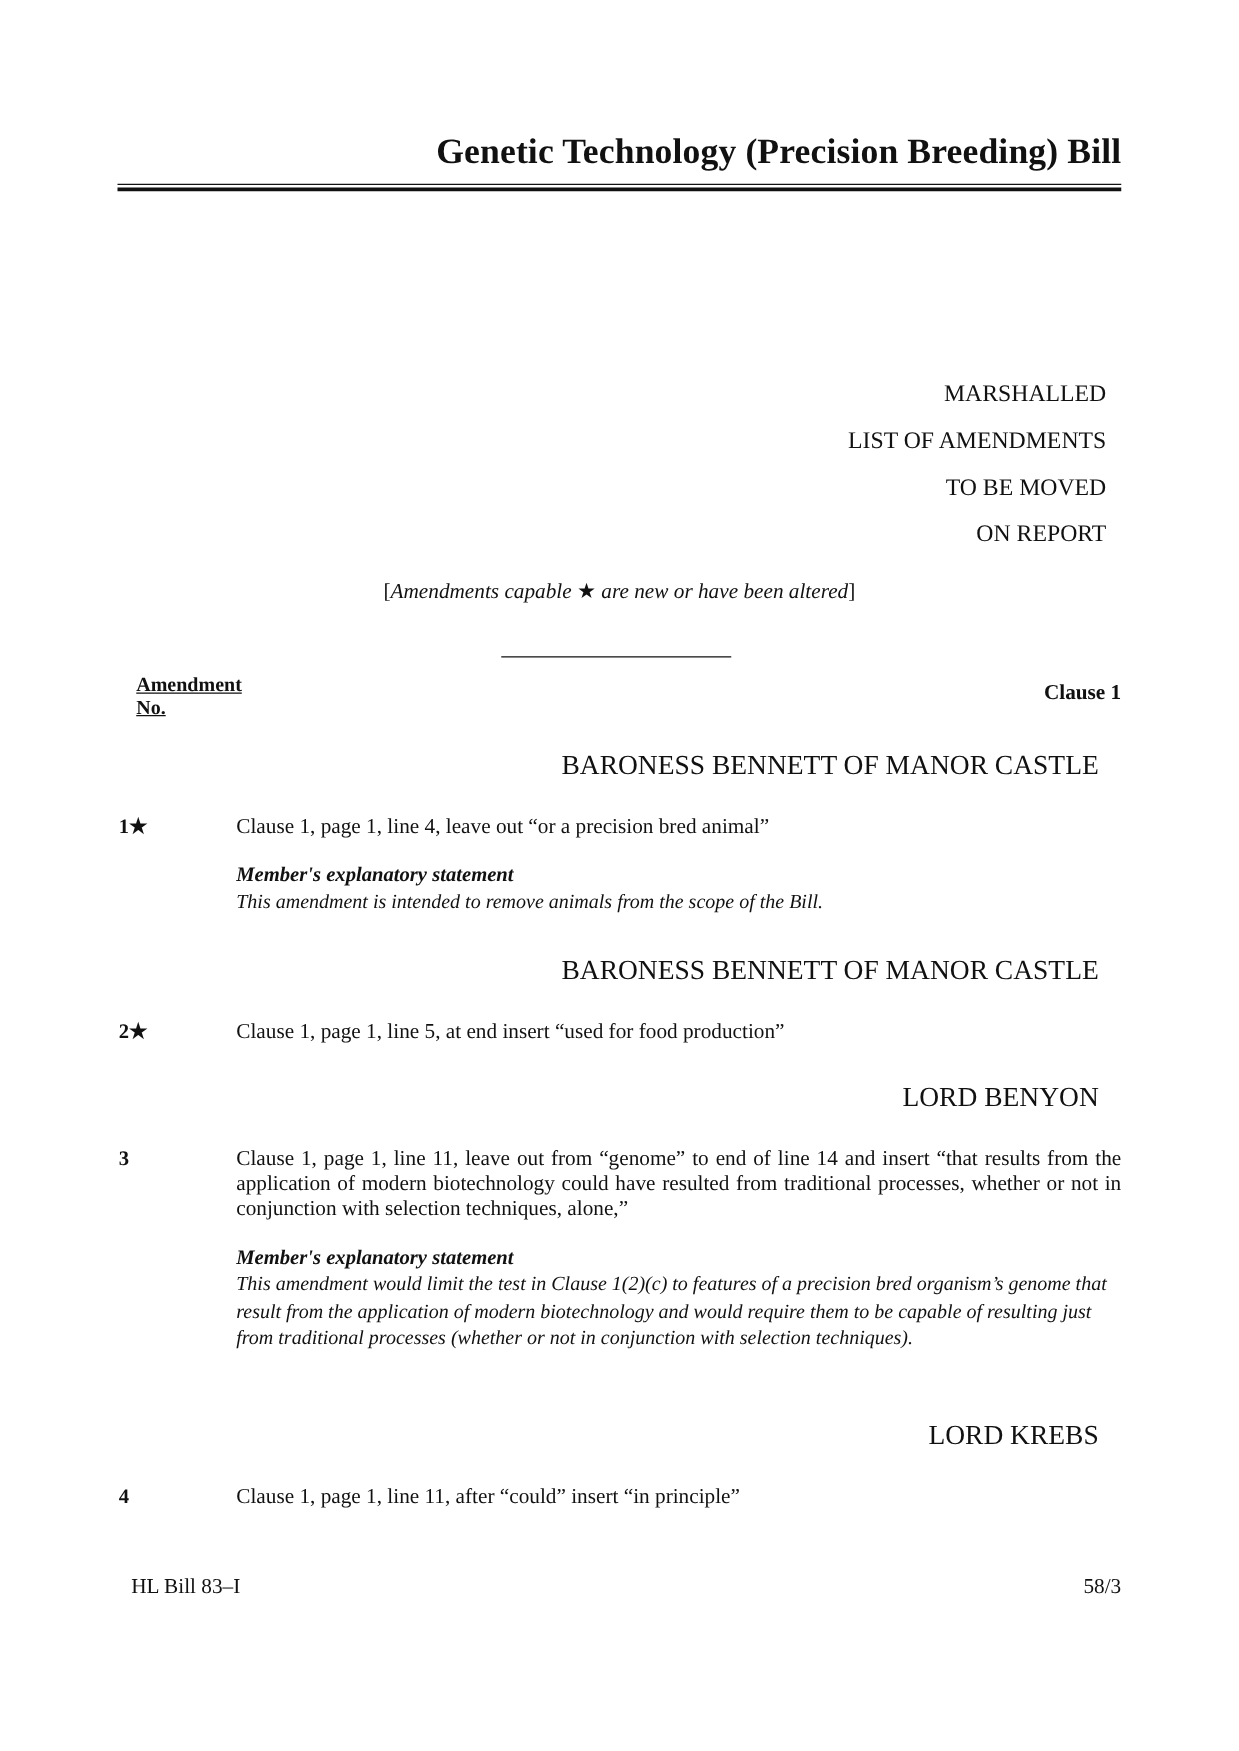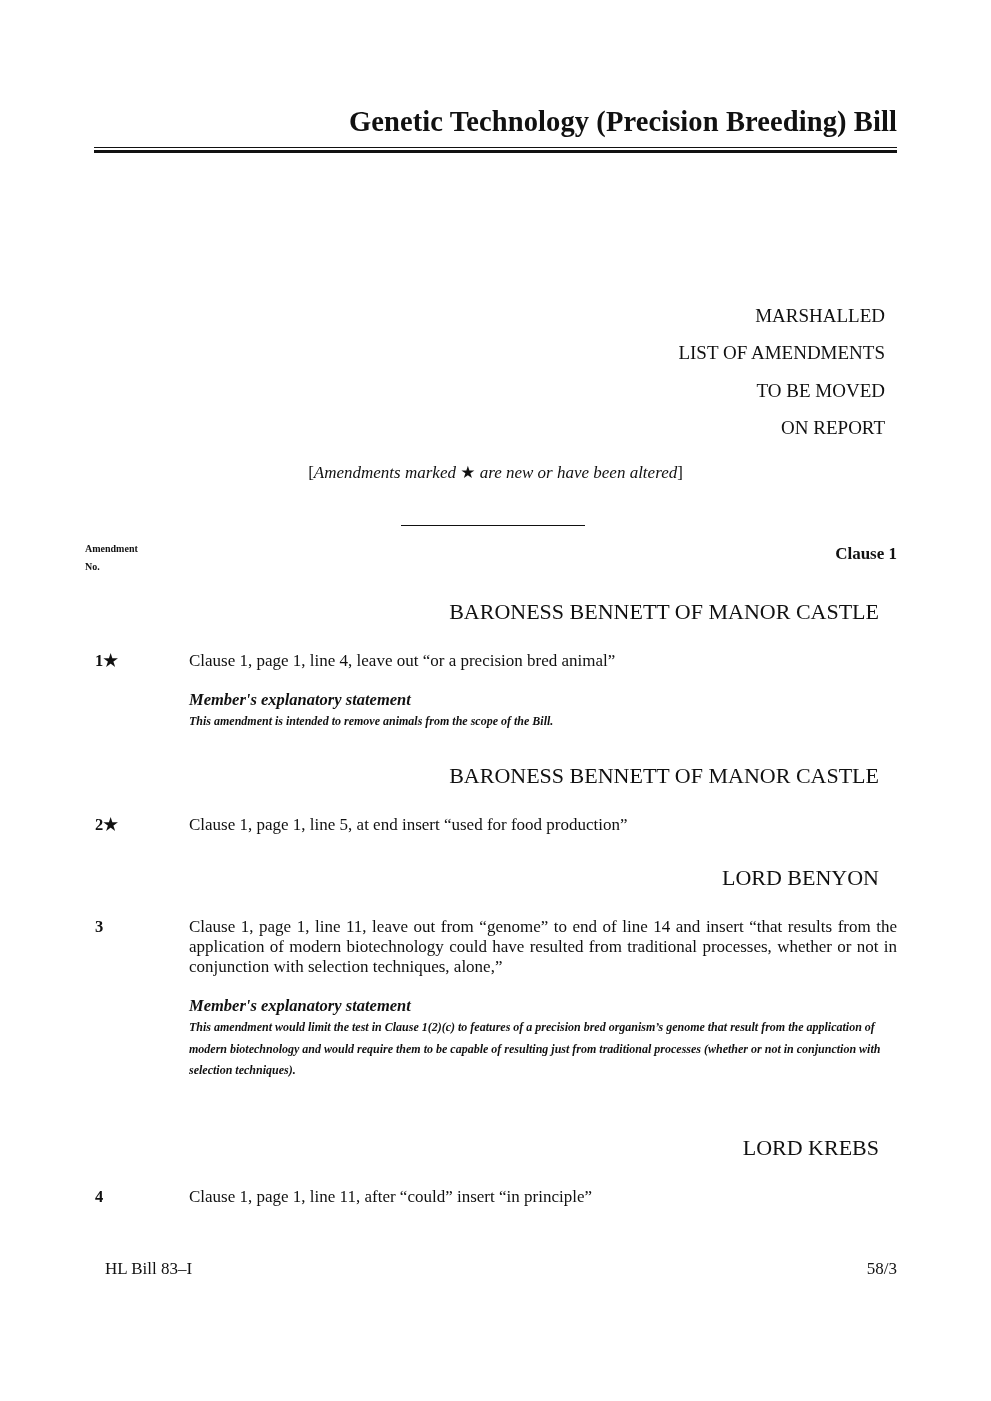--- a/index.html
+++ b/index.html
@@ -7,45 +7,45 @@
          font-family: "Liberation Serif", "DejaVu Serif", serif; color: #111; }
   .abs { position: absolute; }
   .title { left: 94px; width: 803px; top: 106px; text-align: right;
            font-size: 28.5px; font-weight: bold; letter-spacing: 0.1px; }
   .rule-thin { left: 94px; width: 803px; top: 147px; height: 0; border-top: 1.3px solid #111; }
   .rule-thick { left: 94px; width: 803px; top: 150px; height: 0; border-top: 3px solid #111; }
   .center-line { left: 82px; width: 803px; text-align: right; font-size: 19px; }
   .note { left: 94px; width: 803px; top: 462px; text-align: center; font-size: 17px; }
   .note i { font-style: italic; }
   .short-rule { left: 401px; width: 184px; top: 525px; border-top: 1.2px solid #111; }
-  .amend-hdr { left: 85px; top: 540px; font-size: 10px; font-weight: bold; line-height: 18px; }
+  .amend-hdr { left: 109px; top: 540px; font-size: 16px; font-weight: bold; line-height: 18px; text-decoration: underline; }
   .clause-hdr { left: 94px; width: 803px; top: 544px; text-align: right; font-size: 17px; font-weight: bold; }
   .sponsor { left: 76px; width: 803px; text-align: right; font-size: 22px; }
   .num { left: 95px; font-size: 16.5px; font-weight: bold; }
   .text { left: 189px; width: 708px; font-size: 17px; line-height: 20px; }
   .justify { text-align: justify; text-align-last: left; }
   .stmt-head { left: 189px; width: 708px; font-size: 16.5px; font-style: italic; font-weight: bold; }
-  .stmt-body { left: 189px; width: 708px; font-size: 12px; font-style: italic; line-height: 21.5px; font-weight: bold; }
+  .stmt-body { left: 189px; width: 708px; font-size: 16px; font-style: italic; line-height: 21.5px; }
   .footer-left { left: 105px; top: 1259px; font-size: 17px; }
   .footer-right { right: 94px; top: 1259px; font-size: 17px; }
 </style>
 </head>
 <body>
 
 <div class="abs title">Genetic Technology (Precision Breeding) Bill</div>
 <div class="abs rule-thin"></div>
 <div class="abs rule-thick"></div>
 
 <div class="abs center-line" style="top:305px">MARSHALLED</div>
 <div class="abs center-line" style="top:342px">LIST OF AMENDMENTS</div>
 <div class="abs center-line" style="top:380px">TO BE MOVED</div>
 <div class="abs center-line" style="top:417px">ON REPORT</div>
 
 <div class="abs note">
-  <span>[</span><i>Amendments marked</i>
+  <span>[</span><i>Amendments capable</i>
   <span>★</span>
   <i>are new or have been altered</i><span>]</span>
 </div>
 
 <div class="abs short-rule"></div>
 
 <div class="abs amend-hdr">
   <div>Amendment</div>
   <div>No.</div>
 </div>

